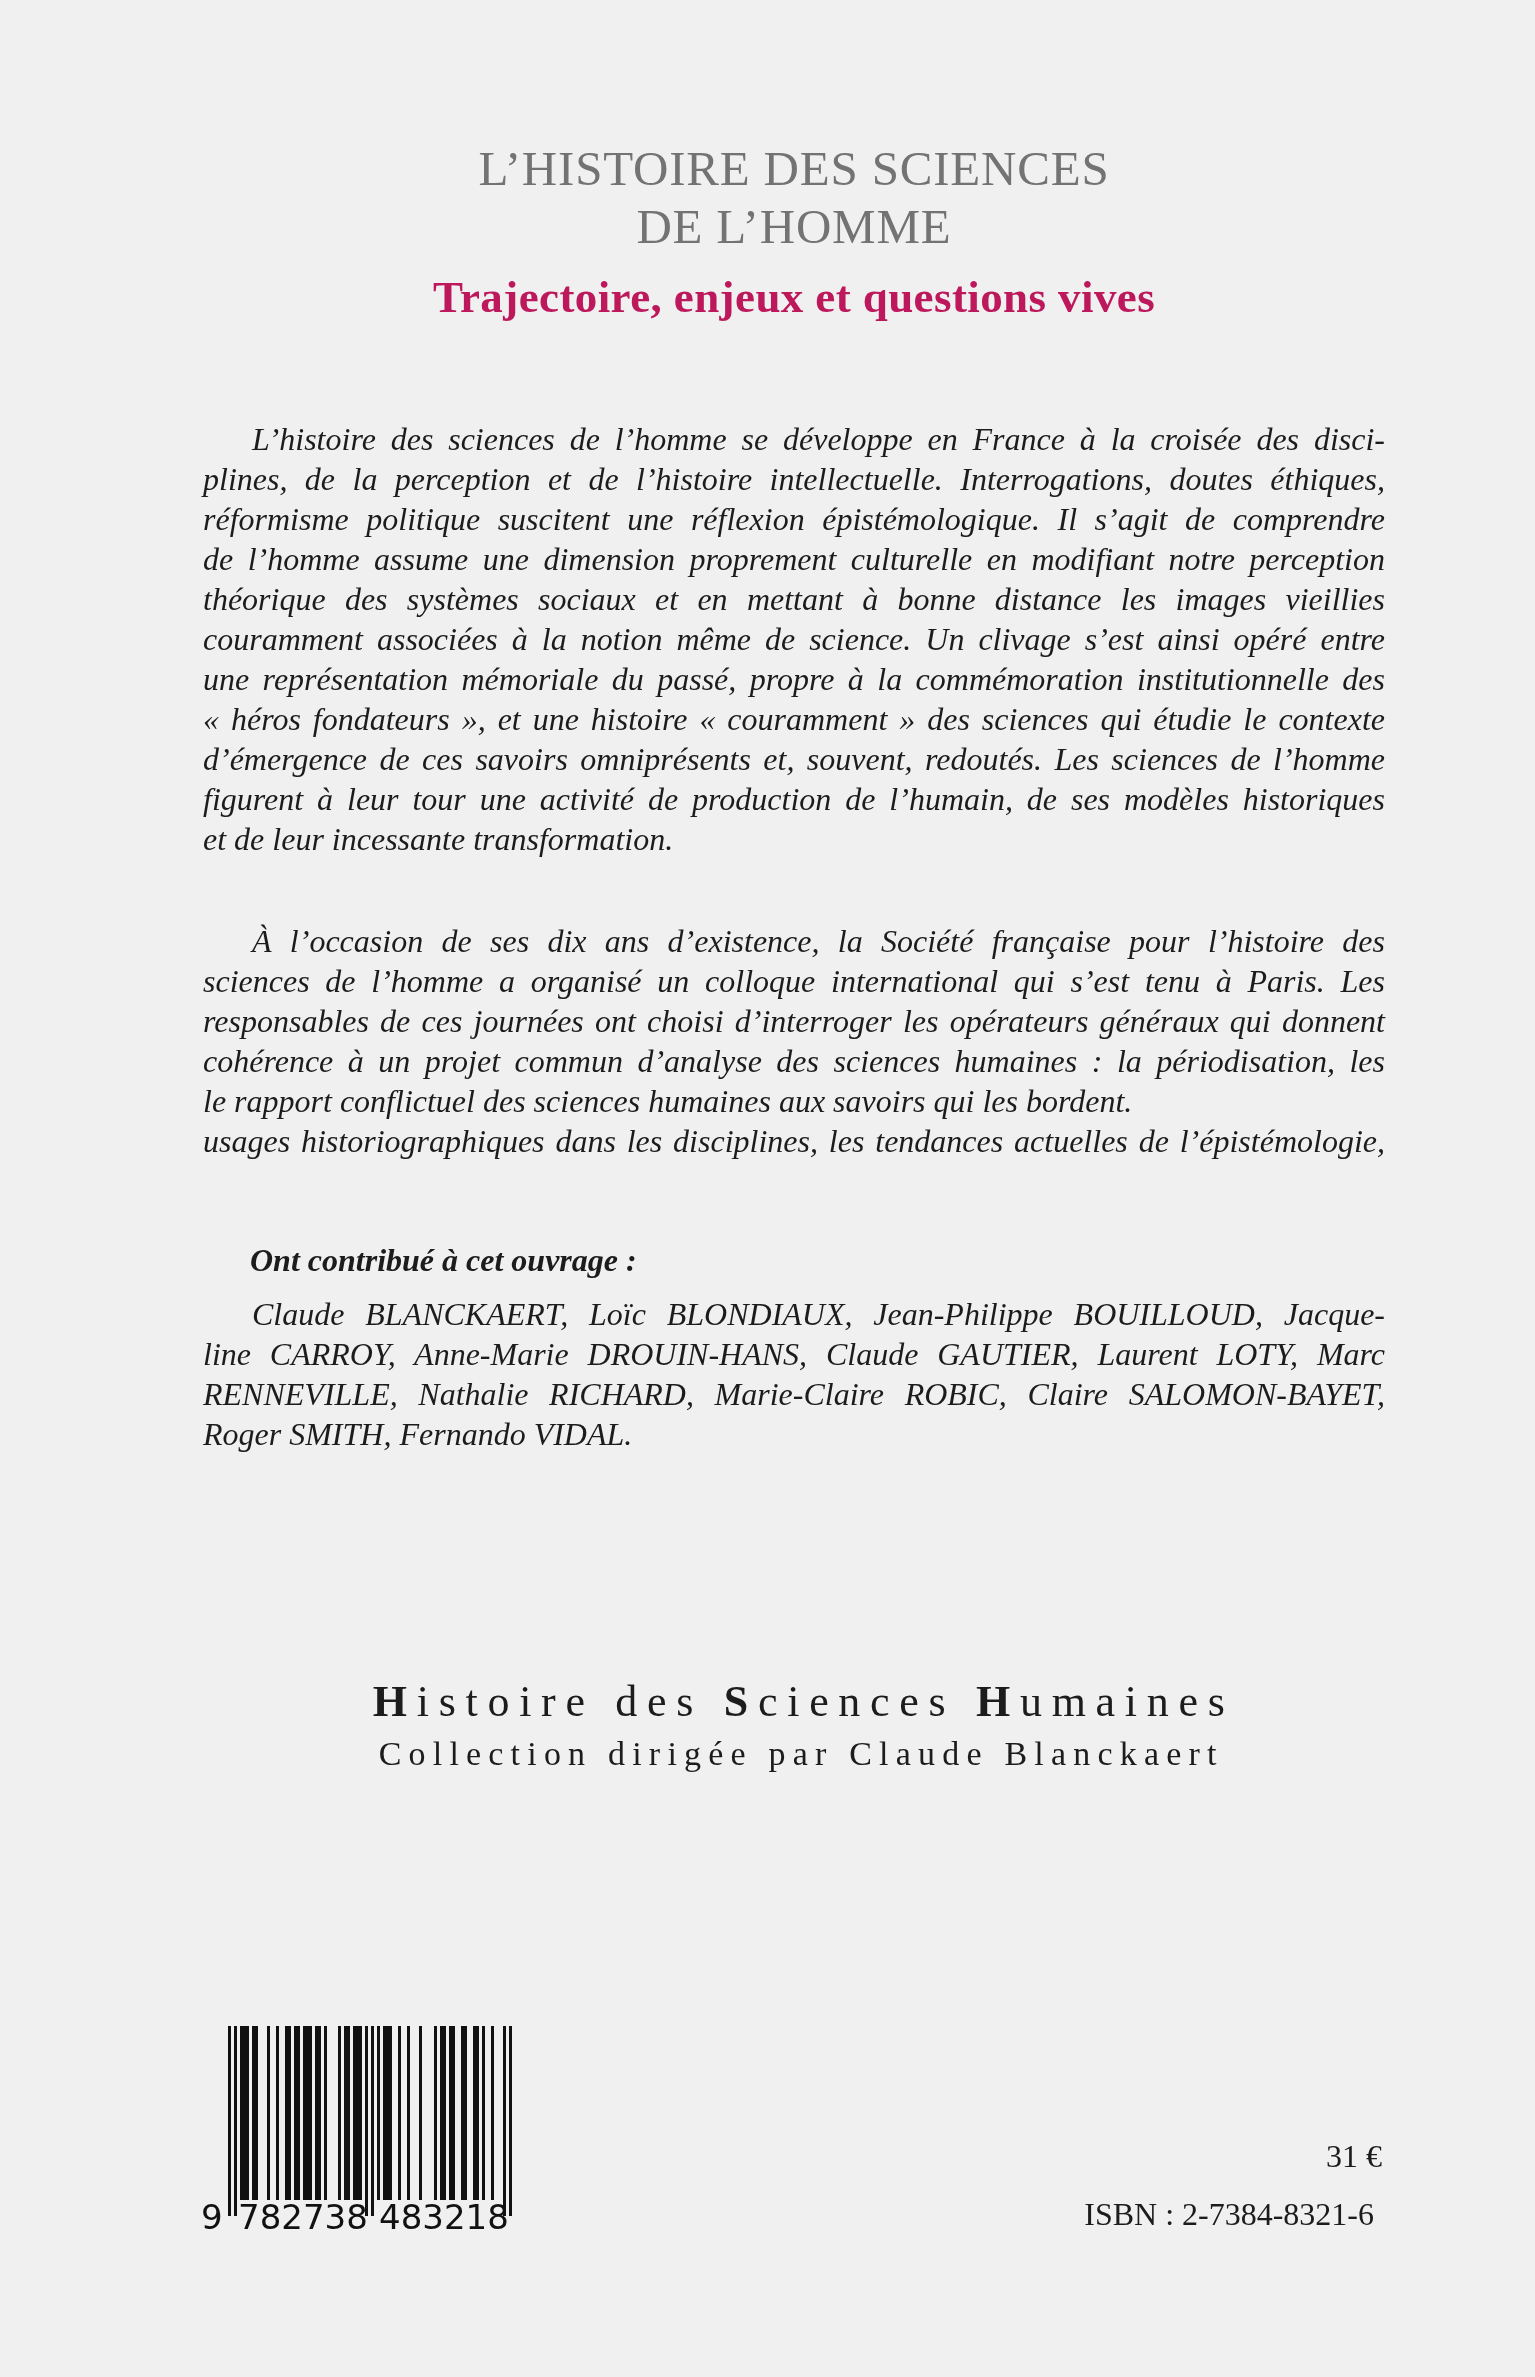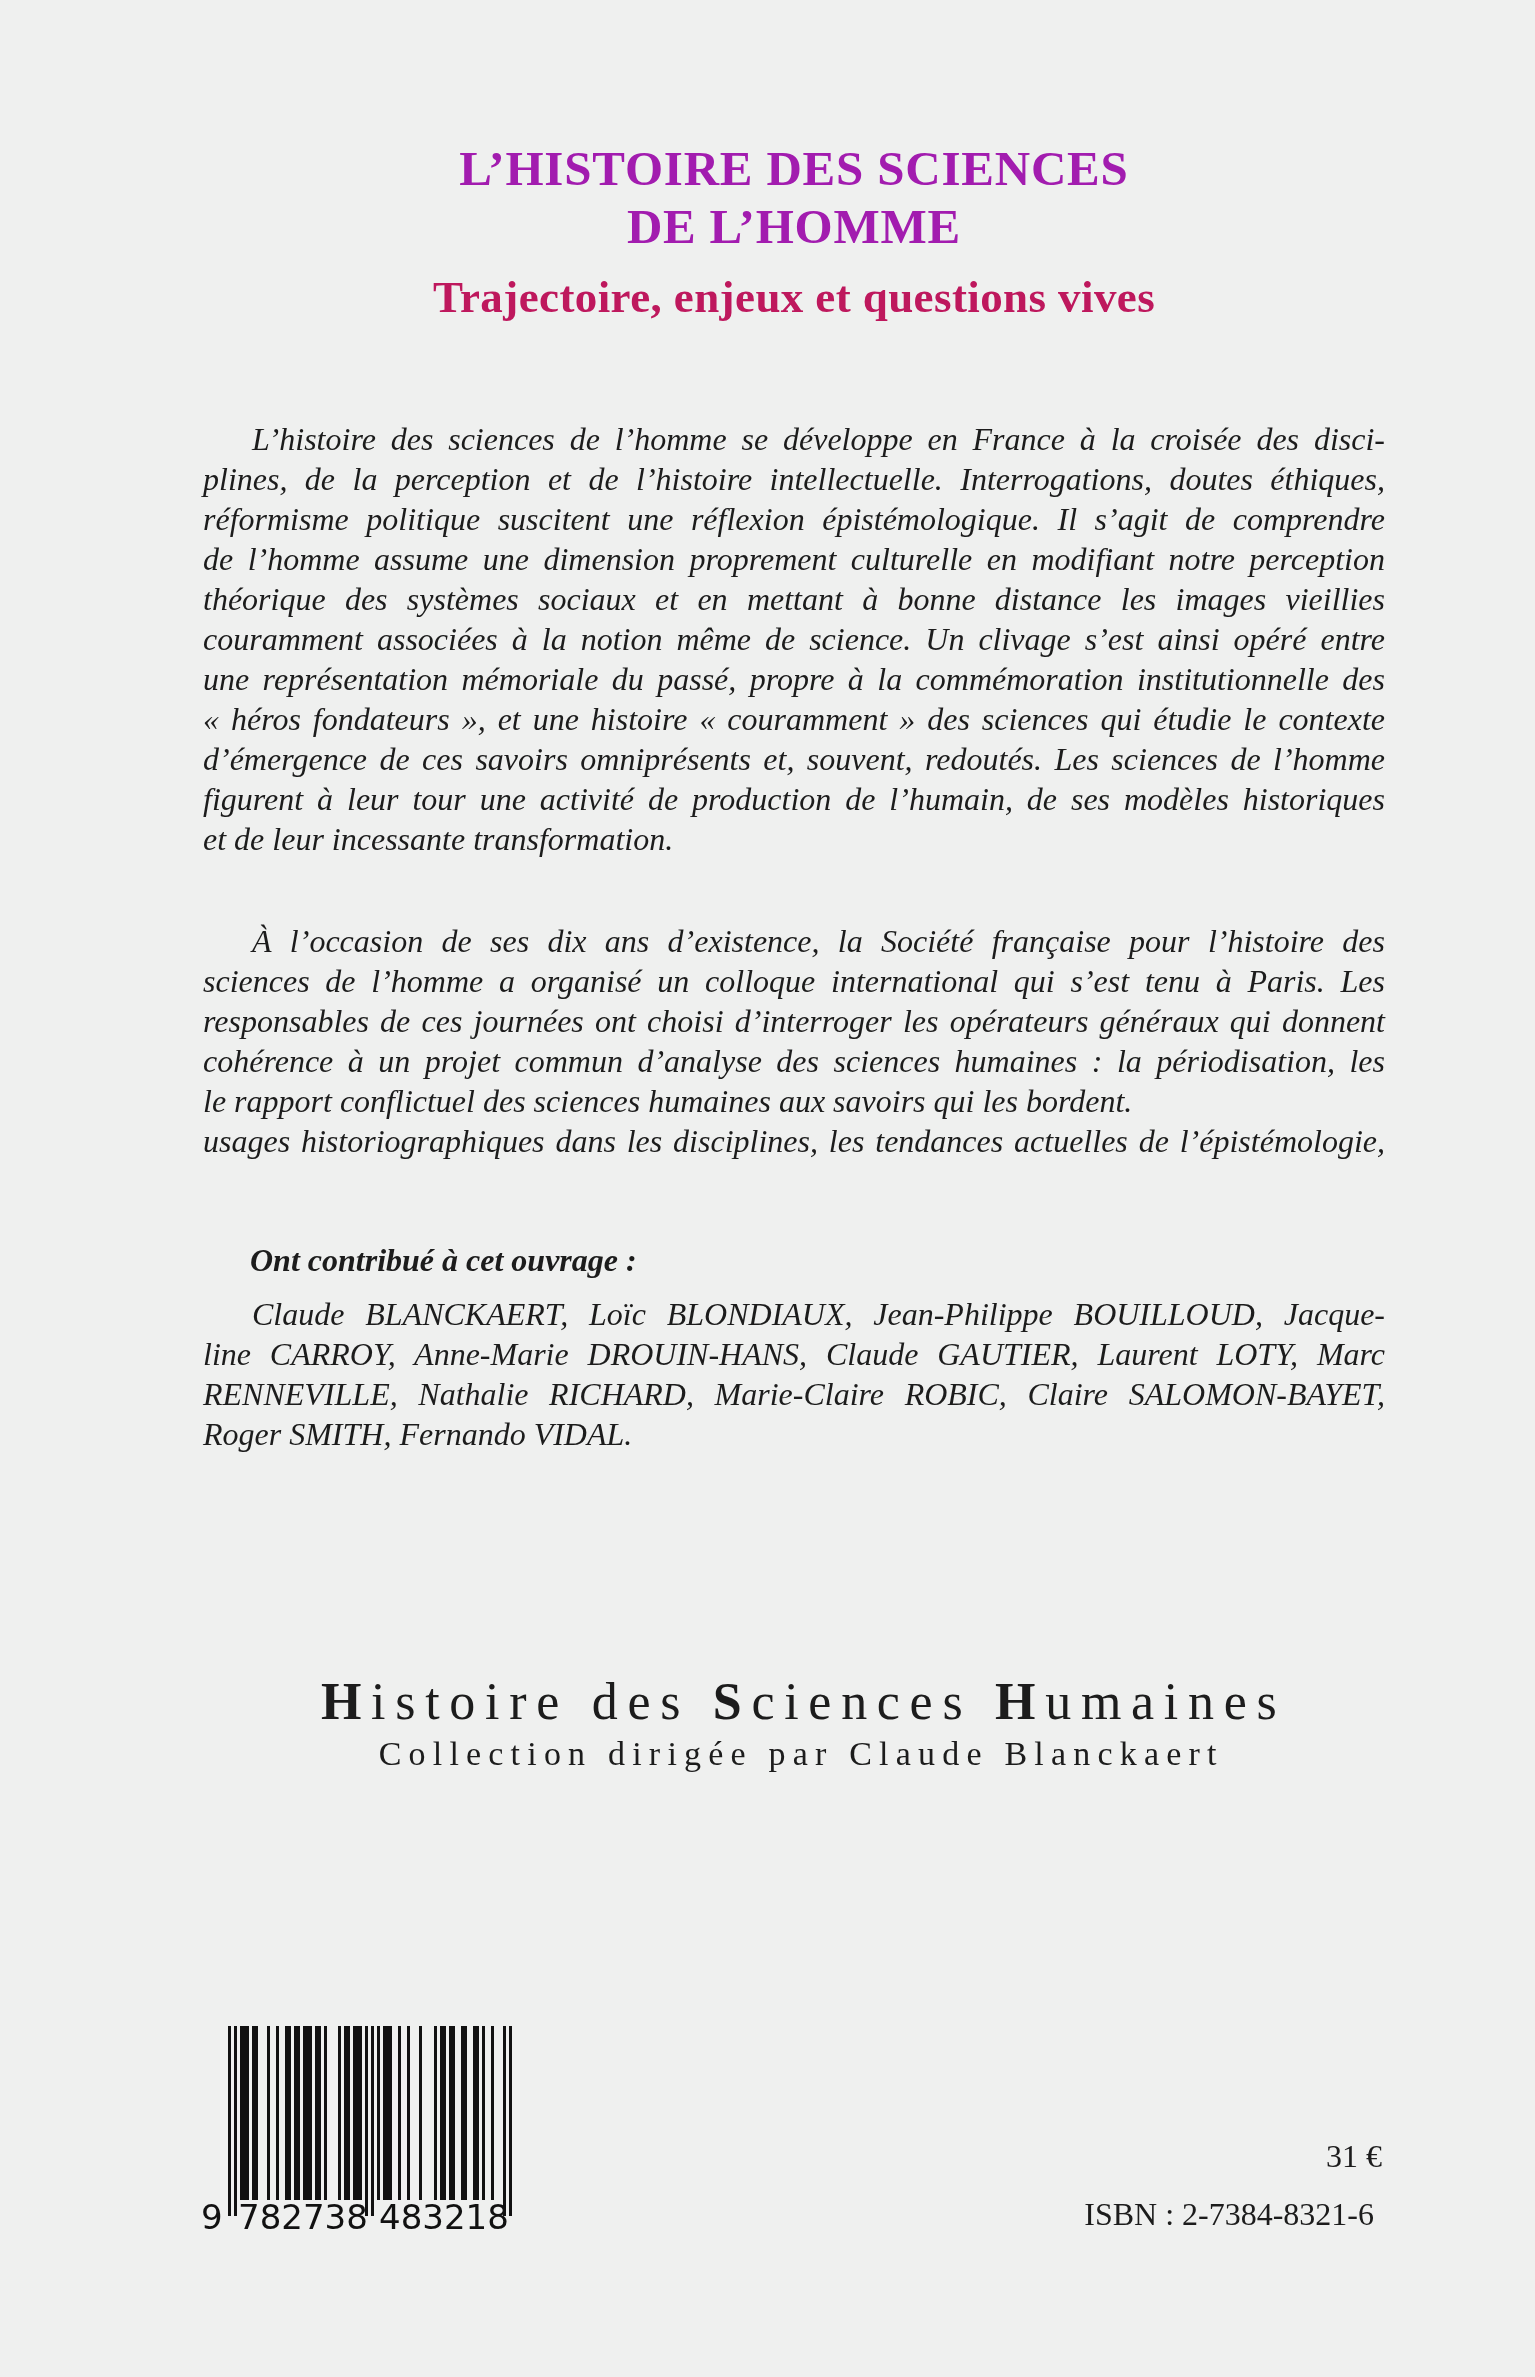--- a/index.html
+++ b/index.html
@@ -4,40 +4,40 @@
 <style>
   html, body { margin: 0; padding: 0; }
   body {
     width: 1535px; height: 2377px; position: relative; overflow: hidden;
     background: #eff0ef; color: #1c1c1c;
     font-family: "Liberation Serif", "DejaVu Serif", serif;
   }
   .abs { position: absolute; }
   .center-block { left: 203px; width: 1182px; text-align: center; white-space: nowrap; }
   .title {
-    color: #a21caf; font-weight: bold; font-size: 49px; line-height: 49px;
+    color: #737373; font-weight: normal; font-size: 49px; line-height: 49px;
     letter-spacing: 0.8px;
   }
   .subtitle {
     color: #be185d; font-weight: bold; font-size: 45px; line-height: 45px;
     letter-spacing: 0.4px;
   }
   .para { left: 203px; width: 1182px; font-size: 32px; font-style: italic; }
   .line {
     height: 40px; line-height: 40px; white-space: nowrap;
     text-align: justify; text-align-last: justify; overflow: visible;
   }
   .line.first { padding-left: 49px; }
   .line.last { text-align: left; text-align-last: left; }
   .heading-italic {
     left: 250px; font-size: 32px; line-height: 40px;
     font-weight: bold; font-style: italic; text-align: right;
   }
   .coll1 {
-    font-size: 52px; line-height: 44px; letter-spacing: 9.7px; padding-left: 9.7px;
+    font-size: 44px; line-height: 44px; letter-spacing: 9.7px; padding-left: 9.7px;
   }
   .coll1 .cap { font-weight: bold; }
   .coll2 {
     font-size: 34px; line-height: 34px; letter-spacing: 7.2px; padding-left: 7.2px;
   }
   .barcode { left: 228px; top: 2026px; width: 284px; height: 190px; }
   .barcode .bar { position: absolute; top: 0; background: #111; }
   .bc-digits { font-family: "DejaVu Sans", sans-serif; font-size: 34px; line-height: 34px; color: #111; }
   .bc-group { display: flex; justify-content: space-between; }
   .price, .isbn { font-size: 32px; line-height: 40px; white-space: nowrap; text-align: right; }

